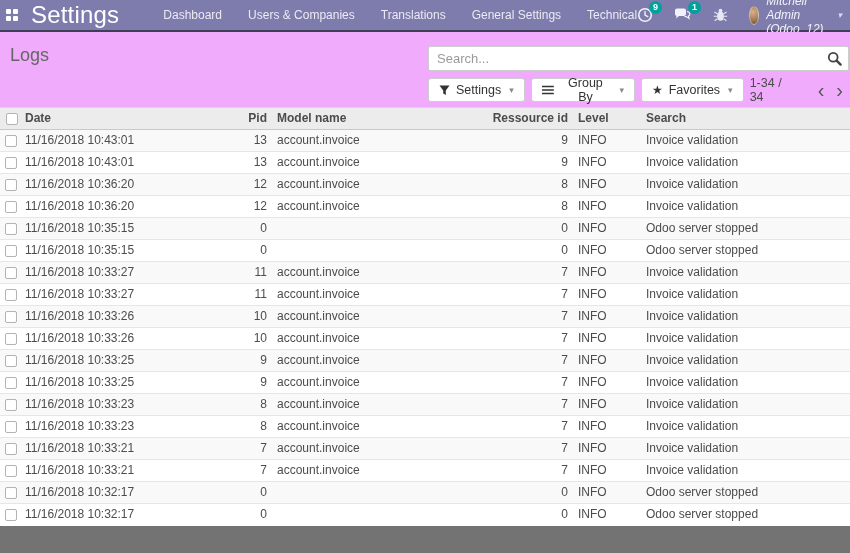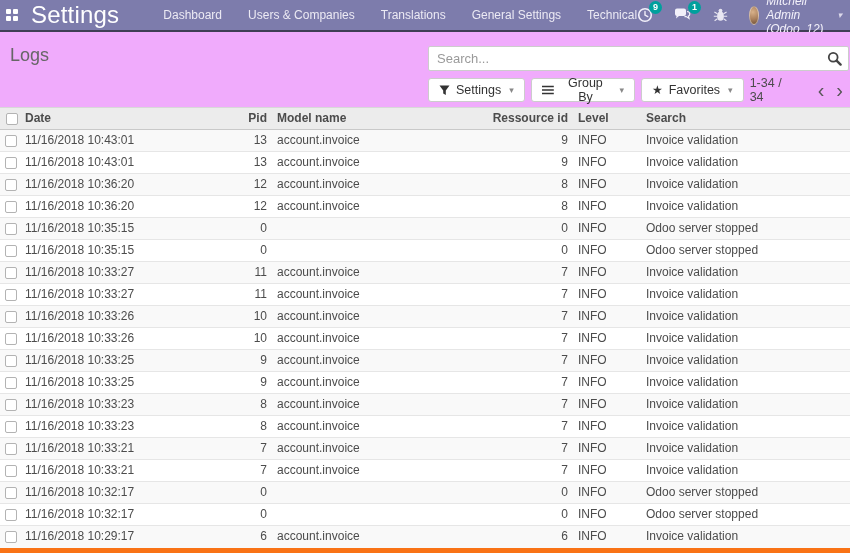--- a/index.html
+++ b/index.html
@@ -42,21 +42,21 @@
   .cp-btn { display:inline-flex; align-items:center; gap:6px; height:24px; padding:0 10px;
     background:#fff; border:1px solid #ccc; border-radius:3px; font-size:12.5px; color:#333;
     cursor:pointer; margin-right:6px; font-family:"Liberation Sans",sans-serif; }
   .cp-btn .caret2 { font-size:9px; color:#888; margin-left:2px; }
   .cp-btn .star { font-size:12px; color:#333; line-height:1; }
   .pager { margin-left:auto; display:flex; align-items:center; }
   .pager-range { font-size:12.5px; color:#4c4c4c; margin-right:14px; }
   .pager-prev,.pager-next { font-size:20px; line-height:18px; color:#555; cursor:pointer; padding:0 6px; font-weight:400; }
 
   
-  .table-area { flex:1 1 auto; background:#f97316; }
+  .table-area { flex:1 1 auto; background:#737373; }
   table { width:850px; border-collapse:collapse; table-layout:fixed; background:#fff; }
   col.c-check{width:20px;} col.c-date{width:210px;} col.c-pid{width:42px;}
   col.c-model{width:158px;} col.c-res{width:143px;} col.c-level{width:68px;} col.c-msg{width:209px;}
   thead th { background:#ececec; border-top:1px solid #d8d8d8; border-bottom:1px solid #c9c9c9;
     font-size:12px; font-weight:bold; color:#4c4c4c; text-align:left; padding:3px 5px;
     height:22px; line-height:15px; white-space:nowrap; overflow:hidden; cursor:pointer; }
   tbody td { font-size:12px; color:#4c4c4c; padding:3px 5px; line-height:15px; height:22px;
     border-top:1px solid #e6e6e6; white-space:nowrap; overflow:hidden; }
   tbody tr:nth-child(odd) { background:#f9f9f9; }
   tbody tr { cursor:pointer; }
@@ -338,26 +338,17 @@
   </tr>
           <tr>
     <td class="al-center"><input type="checkbox" style=""></td>
     <td>11/16/2018 10:32:17</td>
     <td class="al-right">0</td>
     <td></td>
     <td class="al-right">0</td>
     <td>INFO</td>
     <td>Odoo server stopped</td>
   </tr>
-          <tr>
-    <td class="al-center"><input type="checkbox" style=""></td>
-    <td>11/16/2018 10:29:17</td>
-    <td class="al-right">6</td>
-    <td>account.invoice</td>
-    <td class="al-right">6</td>
-    <td>INFO</td>
-    <td>Invoice validation</td>
-  </tr>
         </tbody>
     </table>
   </div>
 
 </div>
 
 </body></html>

